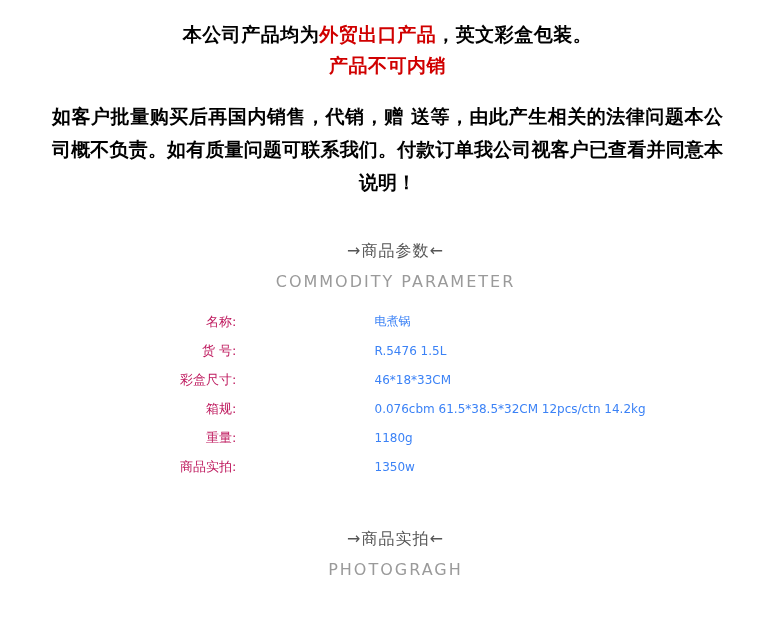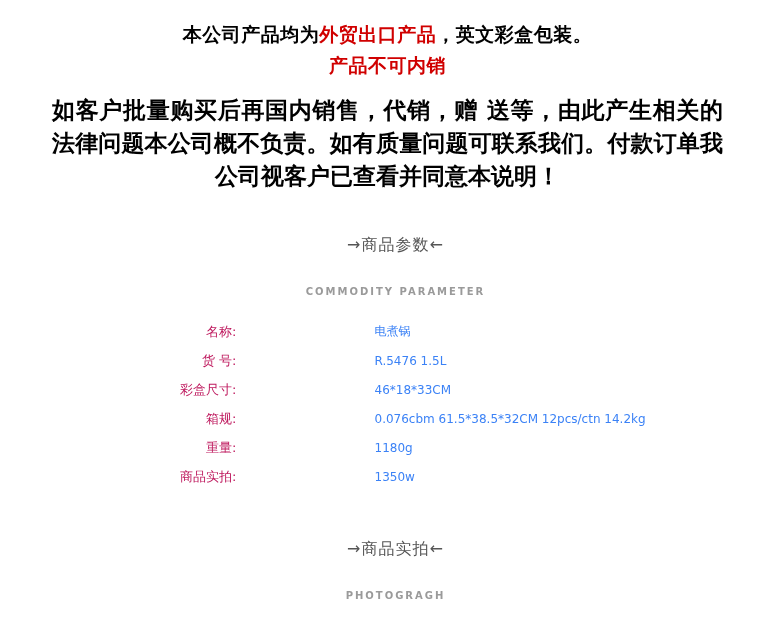--- a/index.html
+++ b/index.html
@@ -34,27 +34,27 @@
   }
   .notice-line-1 {
     text-align: center;
   }
   .notice-line-2 {
     text-align: center;
     color: #d00000;
     font-family: Liberation Serif, serif;
   }
   .notice-body {
-    font-size: 23px;
+    font-size: 19px;
     line-height: 33px;
     font-weight: bold;
     text-align: justify;
     text-align-last: center;
     padding: 0 12px;
-    margin-top: 12px;
+    margin-top: 18px;
   }
   .red {
     color: #d00000;
   }
   .blk {
     color: #000000;
   }
 
   
   .section {
@@ -62,26 +62,25 @@
     text-align: center;
     padding-left: 16px;
   }
   .section-title {
     font-size: 16px;
     color: #555555;
     letter-spacing: 1px;
     line-height: 24px;
   }
   .section-sub {
-    font-size: 10px;
+    font-size: 16px;
     color: #9a9a9a;
     letter-spacing: 2px;
     line-height: 22px;
-    margin-top: 24px;
-    font-weight: bold;
+    margin-top: 8px;
   }
 
   
   .spec-table {
     margin: 14px auto 0 auto;
     width: 700px;
     border-collapse: collapse;
   }
   .spec-table tr {
     height: 29px;

